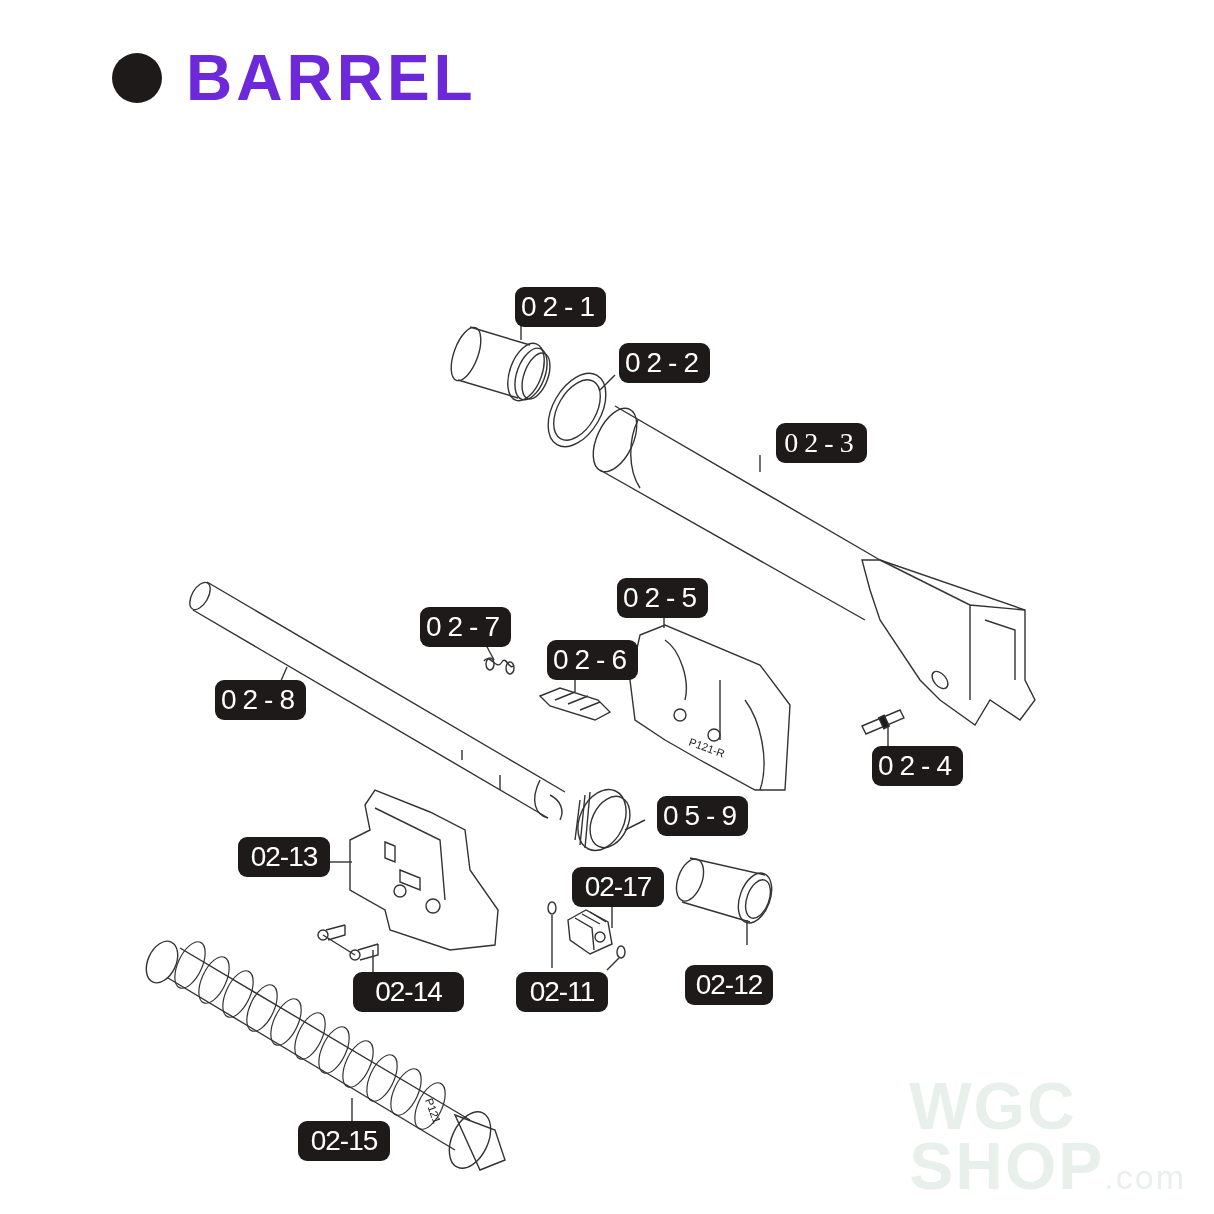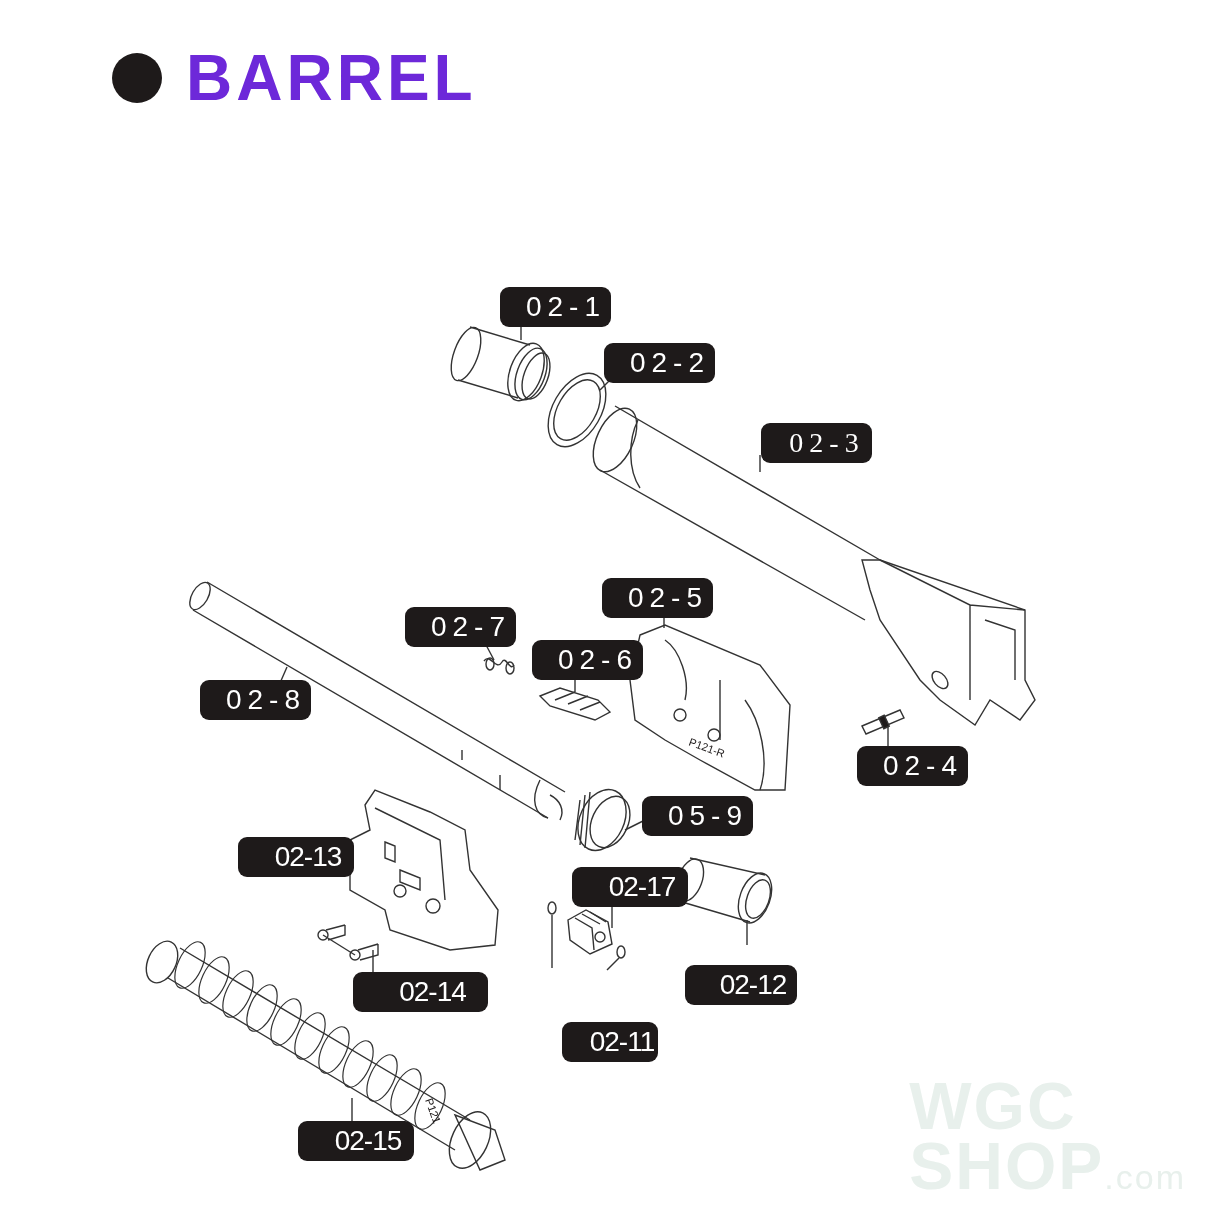--- a/index.html
+++ b/index.html
@@ -1,22 +1,22 @@
 <!DOCTYPE html>
 <html><head>
 <meta charset="utf-8">
 <style>
   html, body { margin:0; padding:0; background:#ffffff; }
   body { width:1214px; height:1214px; position:relative; overflow:hidden; font-family:"Liberation Sans", sans-serif; }
   .title { position:absolute; left:112px; top:46px; display:flex; align-items:center; }
   .title .dot { width:50px; height:50px; border-radius:50%; background:#1e1a1a; margin-right:24px; }
   .title .text { font-family:"Liberation Sans", sans-serif; font-weight:bold; font-size:64px; letter-spacing:4px; color:#6d28d9; line-height:1; }
   svg.drawing { position:absolute; left:0; top:0; }
-  .label { position:absolute; background:#1e1a1a; color:#ffffff; border-radius:9px; font-family:"Liberation Sans", sans-serif; font-size:28px; line-height:1; display:flex; align-items:center; justify-content:center; height:40px;padding-left:24px; }
-  .label.wide { letter-spacing:6px; padding-left:21px; }
+  .label { position:absolute; background:#1e1a1a; color:#ffffff; border-radius:9px; font-family:"Liberation Sans", sans-serif; font-size:28px; line-height:1; display:flex; align-items:center; justify-content:center; height:40px; }
+  .label.wide { letter-spacing:6px; padding-left:1px;margin-left:15px; }
   .label.narrow { letter-spacing:-1px; }
   .watermark { position:absolute; right:28px; bottom:18px; color:#e8f0ec; font-family:"Liberation Sans", sans-serif; font-weight:bold; line-height:0.9; text-align:left; }
   .watermark .l1 { font-size:66px; letter-spacing:2px; }
   .watermark .l2 { font-size:66px; letter-spacing:2px; }
   .watermark .l2 span { font-size:34px; font-weight:normal; }
 </style>
 </head>
 <body>
 
 <div class="title">
@@ -159,21 +159,21 @@
 <div class="label wide" style="left:500px;top:287px;width:90px;">02-1</div>
 <div class="label wide" style="left:604px;top:343px;width:90px;">02-2</div>
 <div class="label wide" style="left:761px;top:423px;width:90px;font-family:Liberation Serif, serif;">02-3</div>
 <div class="label wide" style="left:857px;top:746px;width:90px;">02-4</div>
 <div class="label wide" style="left:602px;top:578px;width:90px;">02-5</div>
 <div class="label wide" style="left:532px;top:640px;width:90px;">02-6</div>
 <div class="label wide" style="left:405px;top:607px;width:90px;">02-7</div>
 <div class="label wide" style="left:200px;top:680px;width:90px;">02-8</div>
 <div class="label wide" style="left:642px;top:796px;width:90px;">05-9</div>
 <div class="label narrow" style="left:572px;top:867px;width:92px;">02-17</div>
-<div class="label narrow" style="left:516px;top:1022px;width:72px;margin-left:46px;">02-11</div>
+<div class="label narrow" style="left:516px;top:972px;width:92px;">02-11</div>
 <div class="label narrow" style="left:685px;top:943px;width:88px;margin-top:22px;">02-12</div>
 <div class="label narrow" style="left:238px;top:837px;width:92px;">02-13</div>
 <div class="label narrow" style="left:353px;top:972px;width:111px;">02-14</div>
 <div class="label narrow" style="left:298px;top:1121px;width:92px;">02-15</div>
 
 <div class="watermark">
   <div class="l1">WGC</div>
   <div class="l2"><span style="font-size:66px;font-weight:bold;">SHOP</span><span>.com</span></div>
 </div>
 

